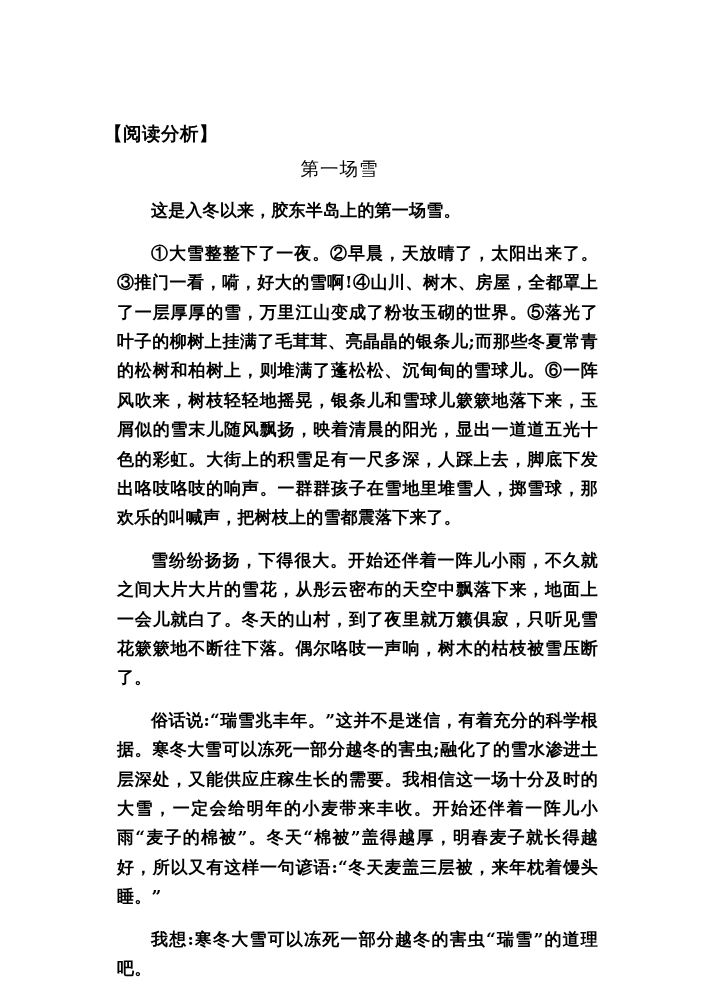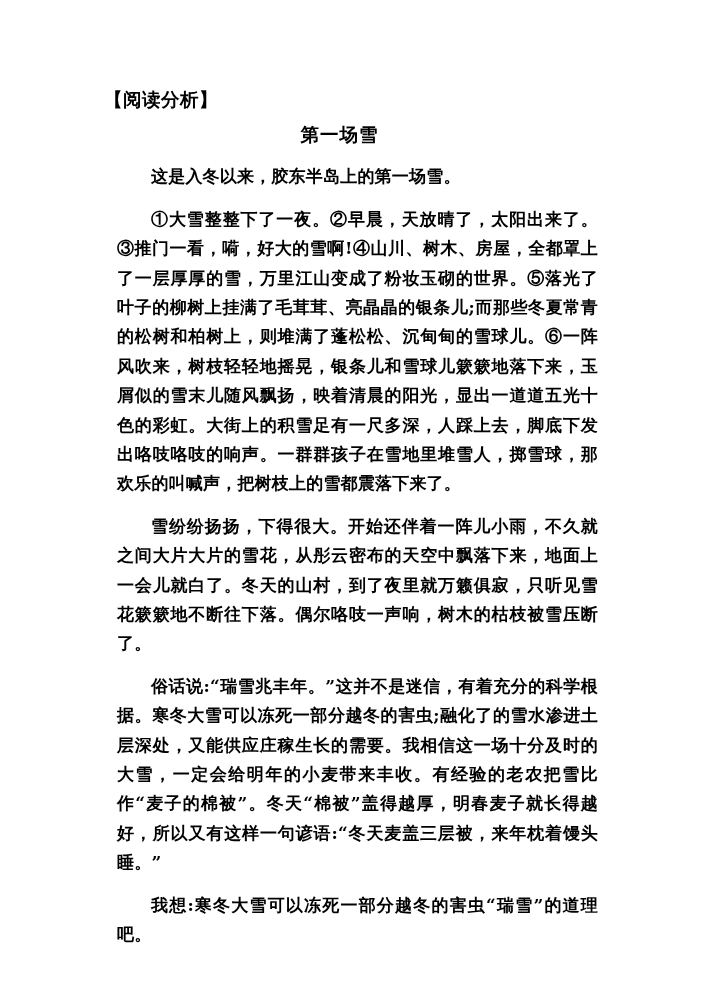--- a/index.html
+++ b/index.html
@@ -12,32 +12,32 @@
     height: 999px;
     font-family: "DejaVu Serif", "Liberation Serif", serif;
     color: #000000;
     overflow: hidden;
   }
   .page {
     position: relative;
     width: 707px;
     height: 999px;
     box-sizing: border-box;
-    padding: 86px 96px 0 104px;
+    padding: 120px 96px 0 104px;
   }
   .section-heading {
     font-size: 18.5px;
     font-weight: bold;
     line-height: 1.5;
     letter-spacing: 0.5px;
     margin: 0 0 6px 0;
   }
   .doc-title {
     font-size: 18.5px;
-    font-weight: bold;
+    font-weight: normal;
     text-align: center;
     line-height: 1.6;
     letter-spacing: 1px;
     margin: 0 0 4px 0;
     padding-right: 36px;
   }
   .body-para {
     font-size: 17px;
     line-height: 1.73;
     text-align: justify;
@@ -56,16 +56,16 @@
 
 <div class="page">
 
   <div class="section-heading">【阅读分析】</div>
 
   <div class="doc-title">第一场雪</div>
 
   <p class="body-para">这是入冬以来，胶东半岛上的第一场雪。</p>
   <p class="body-para">①大雪整整下了一夜。②早晨，天放晴了，太阳出来了。③推门一看，嗬，好大的雪啊!④山川、树木、房屋，全都罩上了一层厚厚的雪，万里江山变成了粉妆玉砌的世界。⑤落光了叶子的柳树上挂满了毛茸茸、亮晶晶的银条儿;而那些冬夏常青的松树和柏树上，则堆满了蓬松松、沉甸甸的雪球儿。⑥一阵风吹来，树枝轻轻地摇晃，银条儿和雪球儿簌簌地落下来，玉屑似的雪末儿随风飘扬，映着清晨的阳光，显出一道道五光十色的彩虹。大街上的积雪足有一尺多深，人踩上去，脚底下发出咯吱咯吱的响声。一群群孩子在雪地里堆雪人，掷雪球，那欢乐的叫喊声，把树枝上的雪都震落下来了。</p>
   <p class="body-para">雪纷纷扬扬，下得很大。开始还伴着一阵儿小雨，不久就之间大片大片的雪花，从彤云密布的天空中飘落下来，地面上一会儿就白了。冬天的山村，到了夜里就万籁俱寂，只听见雪花簌簌地不断往下落。偶尔咯吱一声响，树木的枯枝被雪压断了。</p>
-  <p class="body-para">俗话说:“瑞雪兆丰年。”这并不是迷信，有着充分的科学根据。寒冬大雪可以冻死一部分越冬的害虫;融化了的雪水渗进土层深处，又能供应庄稼生长的需要。我相信这一场十分及时的大雪，一定会给明年的小麦带来丰收。有经验的老农把雪比作“麦子的棉被”。冬天“棉被”盖得越厚，明春麦子就长得越好，所以又有这样一句谚语:“冬天麦盖三层被，来年枕着馒头睡。”</p>
+  <p class="body-para">俗话说:“瑞雪兆丰年。”这并不是迷信，有着充分的科学根据。寒冬大雪可以冻死一部分越冬的害虫;融化了的雪水渗进土层深处，又能供应庄稼生长的需要。我相信这一场十分及时的大雪，一定会给明年的小麦带来丰收。开始还伴着一阵儿小雨“麦子的棉被”。冬天“棉被”盖得越厚，明春麦子就长得越好，所以又有这样一句谚语:“冬天麦盖三层被，来年枕着馒头睡。”</p>
   <p class="body-para">我想:寒冬大雪可以冻死一部分越冬的害虫“瑞雪”的道理吧。</p>
 
 </div>
 
 </body></html>

